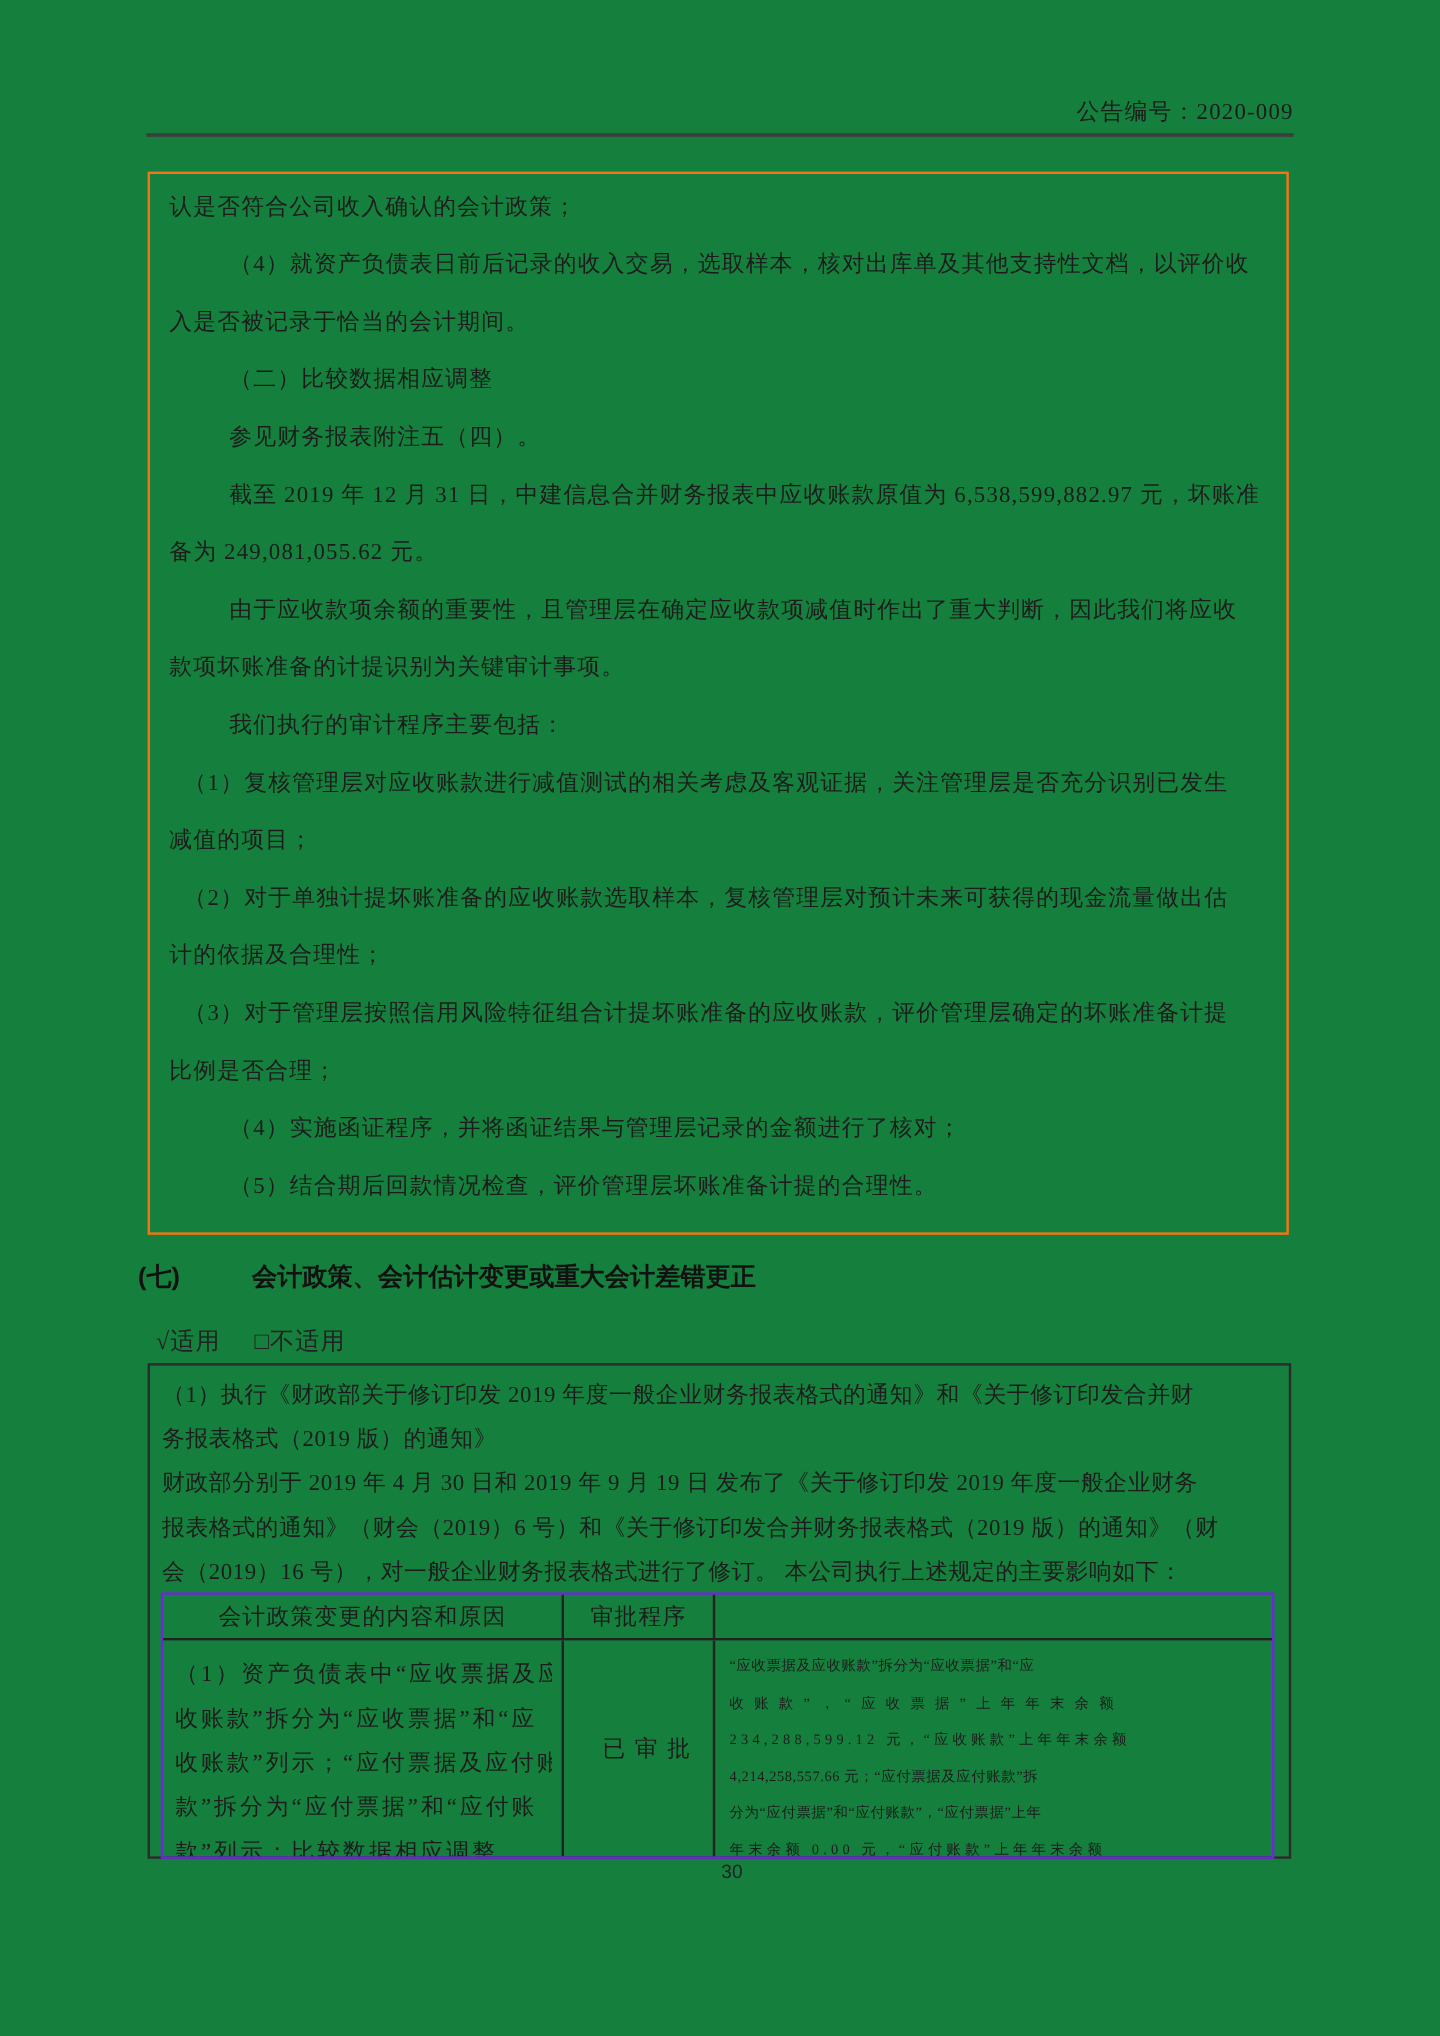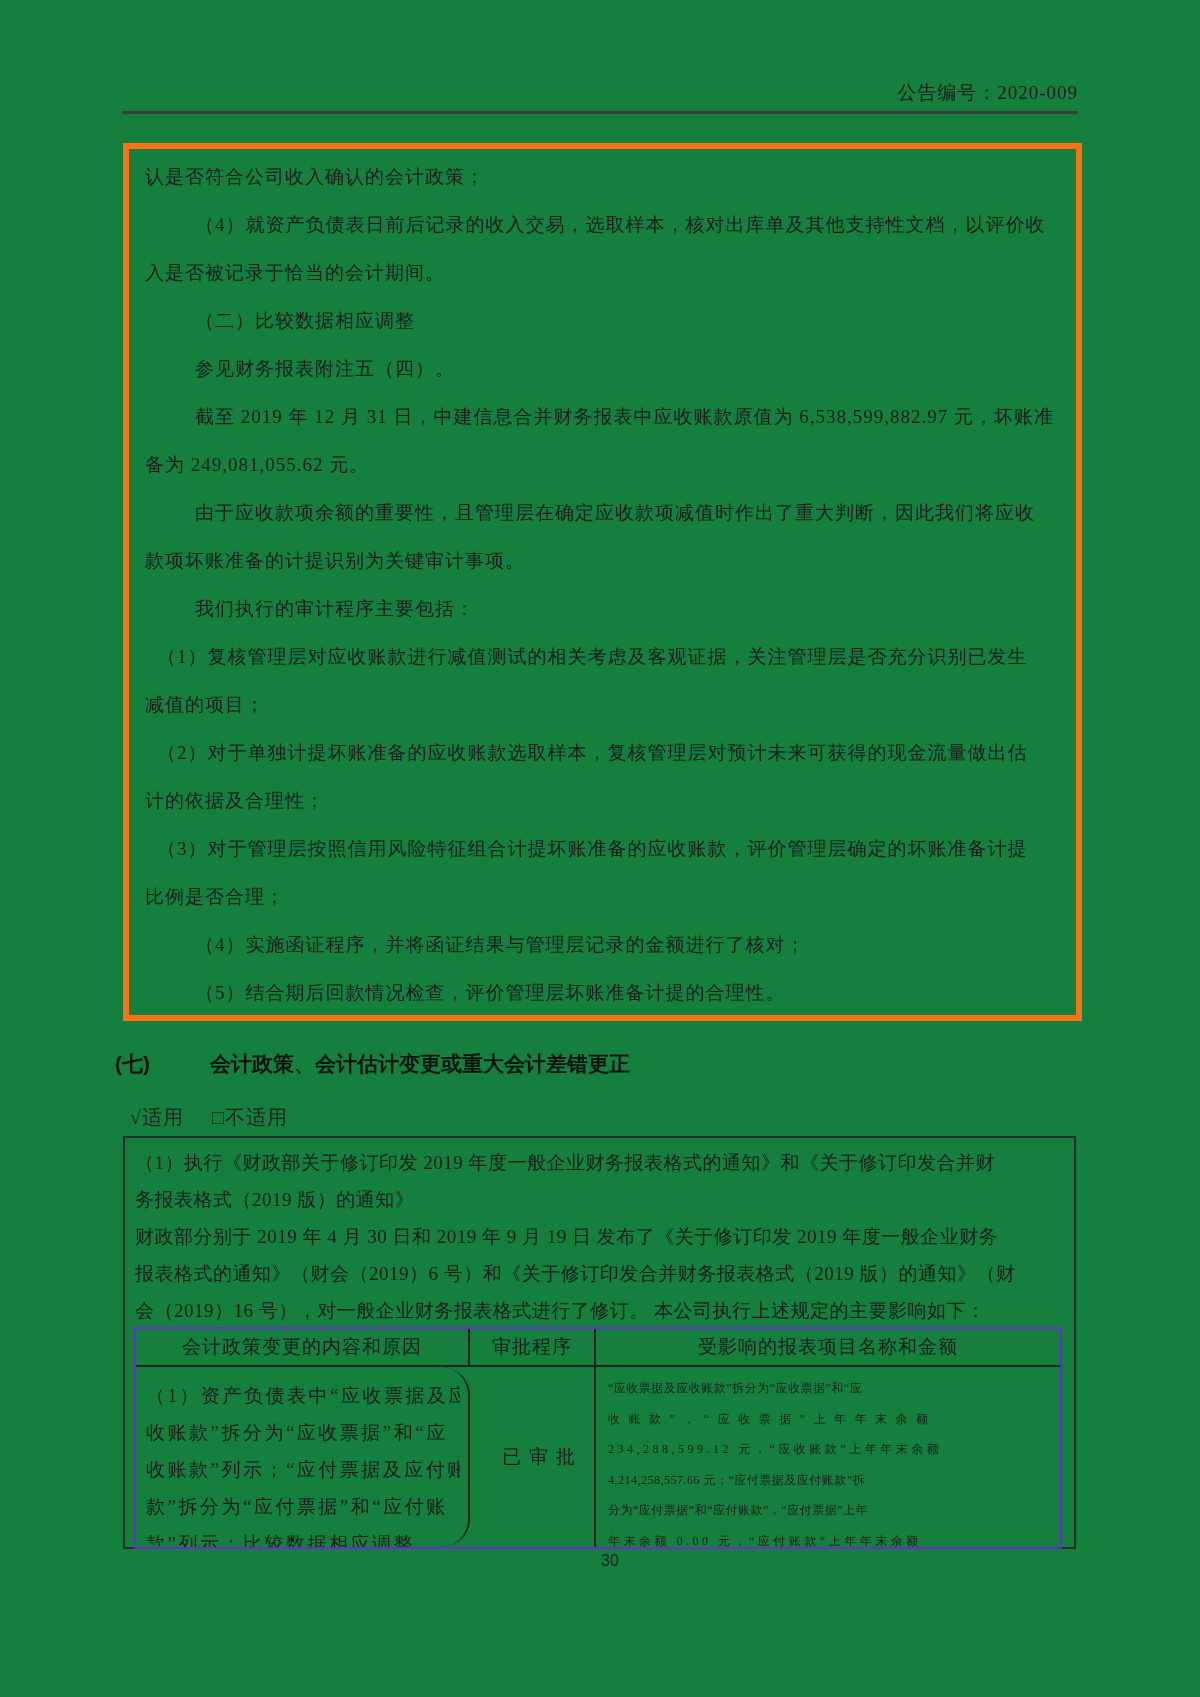--- a/index.html
+++ b/index.html
@@ -16,22 +16,22 @@
     position:absolute;top:80px;right:122px;
     font-size:19px;letter-spacing:1px;
   }
   .rule{
     position:absolute;left:122px;top:111px;width:956px;height:3px;
     background:#3d3d3d;
   }
   
   .audit-box{
     position:absolute;left:123px;top:143px;width:915px;height:862px;
-    border:6px solid #f97316;
-    padding:4px 16px 0 16px;
+    border:2px solid #f97316;
+    padding:4px 16px 16px 16px;
     font-size:19px;line-height:48px;
   }
   .audit-box .ln{white-space:nowrap;overflow:hidden;letter-spacing:1px;}
   .i0{padding-left:0;}
   .i1{padding-left:12px;}
   .i2{padding-left:50px;}
   
   .section-head{
     position:absolute;left:115px;top:1050px;width:980px;
     font-family:"Liberation Sans","DejaVu Sans",sans-serif;
@@ -65,21 +65,21 @@
   }
   .th{
     display:flex;align-items:center;justify-content:center;
     font-size:19px;letter-spacing:1px;
   }
   .tbody{display:flex;flex:1 1 auto;overflow:hidden;}
   .td{overflow:hidden;}
   .c1{width:334px;flex:0 0 334px;border-right:2px solid #222;box-sizing:border-box;}
   .c2{width:126px;flex:0 0 126px;border-right:2px solid #222;box-sizing:border-box;}
   .c3{flex:1 1 auto;}
-  .td.c1{padding:10px 8px 0 10px;line-height:37px;font-size:19px;border-radius:28px;}
+  .td.c1{padding:10px 8px 0 10px;line-height:37px;font-size:19px;}
   .td.c1 .tl{white-space:nowrap;overflow:hidden;letter-spacing:2.5px;}
   .td.c2{display:flex;align-items:center;justify-content:center;
          font-size:19px;letter-spacing:8px;padding-left:21px;}
   .td.c3{padding:6px 8px 0 12px;line-height:30.5px;font-size:12px;}
   .td.c3 .tl{white-space:nowrap;overflow:hidden;letter-spacing:0.5px;}
   .td.c3 .tl.st1{letter-spacing:8.5px;}
   .td.c3 .tl.st2{letter-spacing:3.5px;}
   
   .pageno{
     position:absolute;left:0;top:1552px;width:1188px;text-align:center;
@@ -132,21 +132,20 @@
       <div class="pln">务报表格式（2019 版）的通知》</div>
       <div class="pln">财政部分别于 2019 年 4 月 30 日和 2019 年 9 月 19 日 发布了《关于修订印发 2019 年度一般企业财务</div>
       <div class="pln">报表格式的通知》（财会（2019）6 号）和《关于修订印发合并财务报表格式（2019 版）的通知》（财</div>
       <div class="pln">会（2019）16 号），对一般企业财务报表格式进行了修订。 本公司执行上述规定的主要影响如下：</div>
     </div>
 
     <div class="chg-table">
       <div class="thead">
         <div class="th c1">会计政策变更的内容和原因</div>
         <div class="th c2">审批程序</div>
-        <div class="th c3">受影响的报表项目名称和金额</div>
       </div>
       <div class="tbody">
         <div class="td c1">
           <div class="tl">（1）资产负债表中“应收票据及应</div>
           <div class="tl">收账款”拆分为“应收票据”和“应</div>
           <div class="tl">收账款”列示；“应付票据及应付账</div>
           <div class="tl">款”拆分为“应付票据”和“应付账</div>
           <div class="tl">款”列示；比较数据相应调整。</div>
         </div>
         <div class="td c2">

